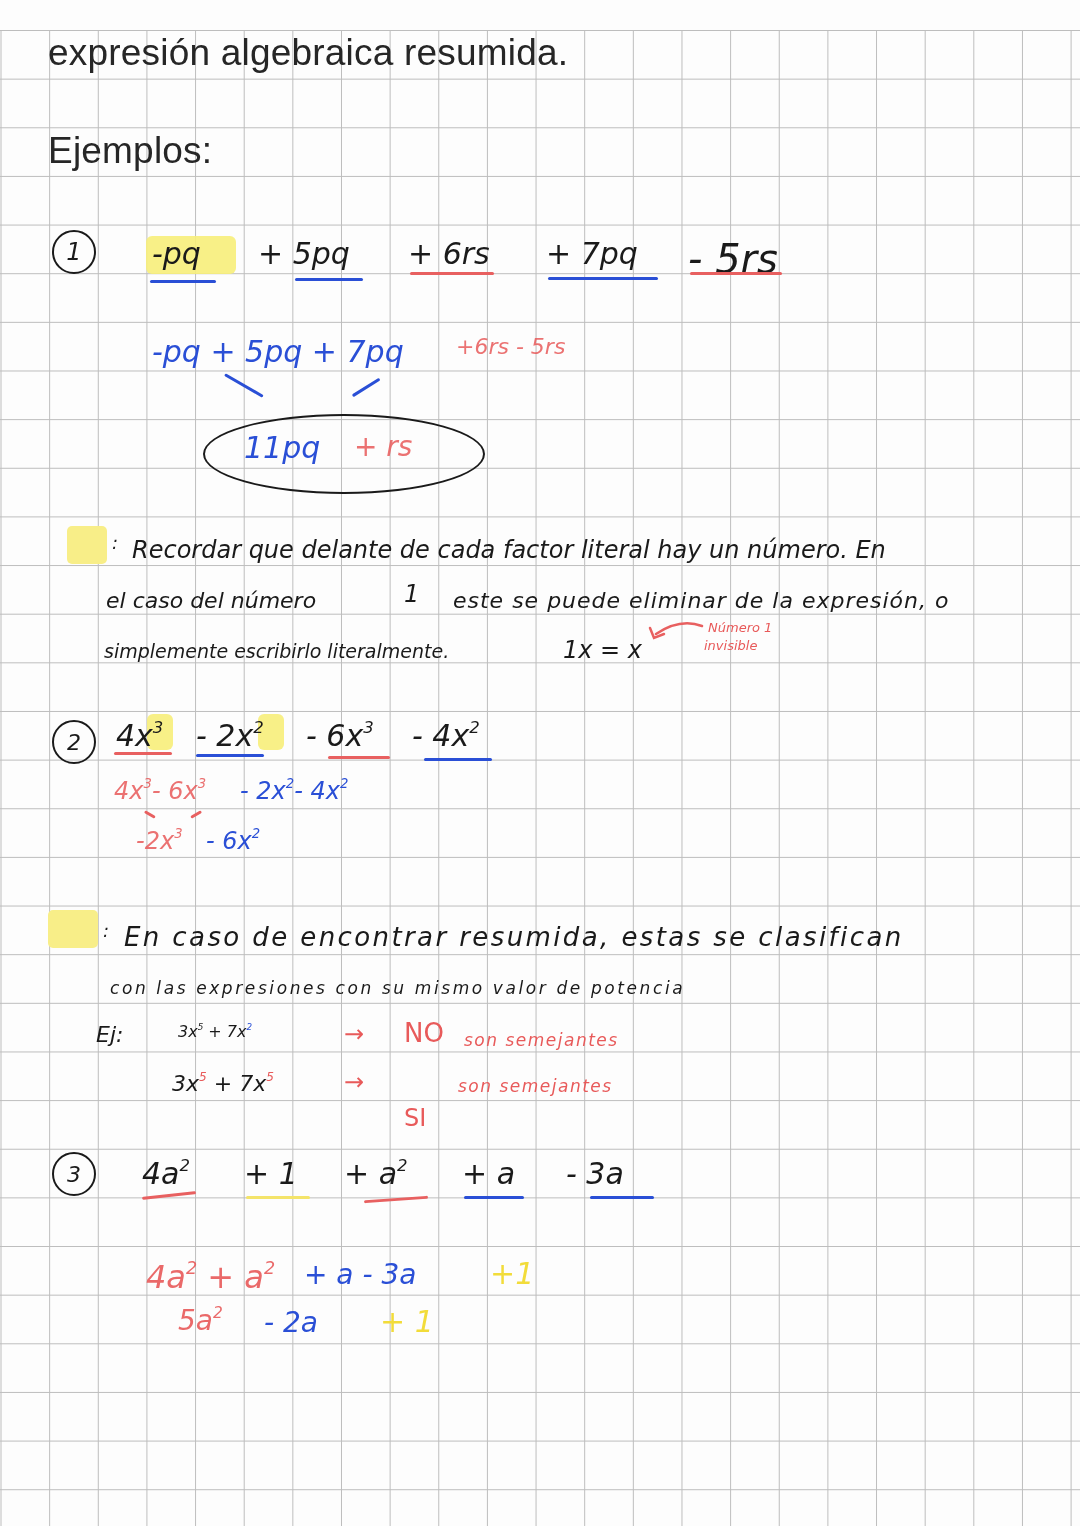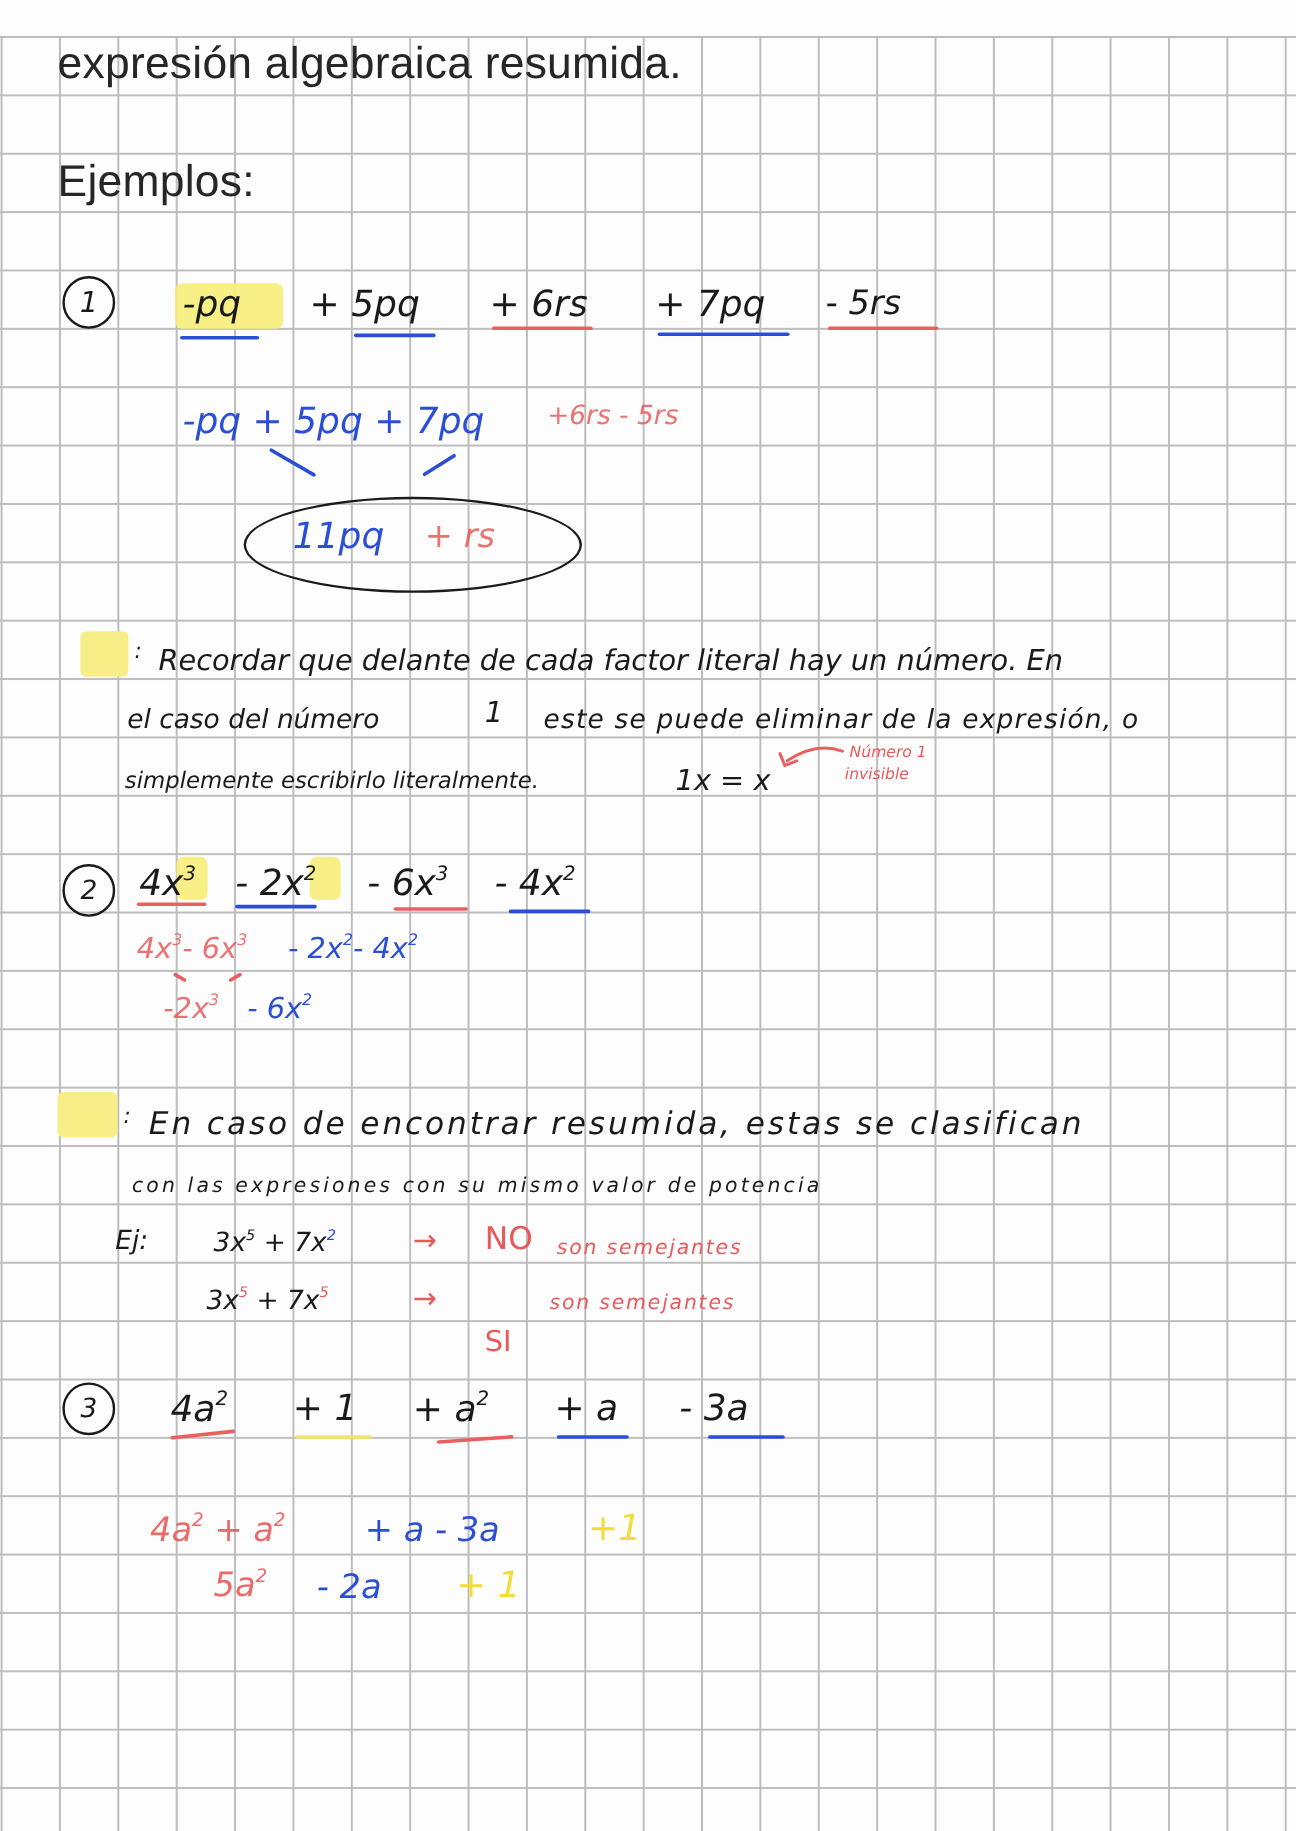--- a/index.html
+++ b/index.html
@@ -53,21 +53,21 @@
 
   <div class="hw blk" style="left:258px; top:236px; font-size:30px;">+ 5pq</div>
   <div class="ul blue" style="left:295px; top:278px; width:68px;"></div>
 
   <div class="hw blk" style="left:408px; top:236px; font-size:30px;">+ 6rs</div>
   <div class="ul red" style="left:410px; top:272px; width:84px;"></div>
 
   <div class="hw blk" style="left:546px; top:236px; font-size:30px;">+ 7pq</div>
   <div class="ul blue" style="left:548px; top:277px; width:110px;"></div>
 
-  <div class="hw blk" style="left:688px; top:236px; font-size:28px;">- 5rs</div>
+  <div class="hw blk" style="left:688px; top:236px; font-size:40px;">- 5rs</div>
   <div class="ul red" style="left:690px; top:272px; width:92px;"></div>
 
   <div class="hw blue" style="left:152px; top:334px; font-size:30px;">-pq + 5pq + 7pq</div>
   <div class="hw red" style="left:456px; top:334px; font-size:22px; opacity:0.85;">+6rs - 5rs</div>
   <div class="tick blue" style="left:222px; top:384px; width:44px; transform:rotate(30deg);"></div>
   <div class="tick blue" style="left:350px; top:386px; width:32px; transform:rotate(-32deg);"></div>
 
   <div class="oval" style="left:203px; top:414px; width:278px; height:76px;"></div>
   <div class="hw blue" style="left:244px; top:430px; font-size:30px;">11pq</div>
   <div class="hw red" style="left:354px; top:430px; font-size:28px; opacity:0.85;">+ rs</div>
@@ -120,21 +120,21 @@
 </section>
 
 <section>
   <div class="note-square" style="left:48px; top:910px; width:50px; height:38px;"></div>
   <div class="hw blk" style="left:103px; top:920px; font-size:18px;">:</div>
   <div class="hw blk" style="left:124px; top:922px; font-size:26px; letter-spacing:2.4px;">En caso de encontrar resumida, estas se clasifican</div>
   <div class="hw blk" style="left:110px; top:978px; font-size:17px; letter-spacing:2.6px;">con las expresiones con su mismo valor de potencia</div>
 
   <div class="hw blk" style="left:96px; top:1022px; font-size:22px;">Ej:</div>
 
-  <div class="hw blk" style="left:178px; top:1022px; font-size:22px;"><span>3x</span><span class="sup">5</span> <span>+ 7x</span><span class="sup blue">2</span></div>
+  <div class="hw blk" style="left:178px; top:1022px; font-size:16px;"><span>3x</span><span class="sup">5</span> <span>+ 7x</span><span class="sup blue">2</span></div>
   <div class="hw red" style="left:344px; top:1020px; font-size:24px;">→</div>
   <div class="hw red" style="left:404px; top:1018px; font-size:26px; font-style:normal;">NO</div>
   <div class="hw red" style="left:464px; top:1030px; font-size:17px; letter-spacing:1.5px;">son semejantes</div>
 
   <div class="hw blk" style="left:172px; top:1070px; font-size:22px;"><span>3x</span><span class="sup red">5</span> <span>+ 7x</span><span class="sup red">5</span></div>
   <div class="hw red" style="left:344px; top:1068px; font-size:24px;">→</div>
   <div class="hw red" style="left:404px; top:1066px; font-size:24px; font-style:normal;margin-top:38px;">SI</div>
   <div class="hw red" style="left:458px; top:1076px; font-size:17px; letter-spacing:1.5px;">son semejantes</div>
 </section>
 
@@ -151,20 +151,20 @@
 
   <div class="hw blk" style="left:344px; top:1156px; font-size:30px;"><span>+ a</span><span class="sup">2</span></div>
   <div class="ul red" style="left:364px; top:1198px; width:64px; transform:rotate(-4deg);"></div>
 
   <div class="hw blk" style="left:462px; top:1156px; font-size:30px;">+ a</div>
   <div class="ul blue" style="left:464px; top:1196px; width:60px;"></div>
 
   <div class="hw blk" style="left:566px; top:1156px; font-size:30px;">- 3a</div>
   <div class="ul blue" style="left:590px; top:1196px; width:64px;"></div>
 
-  <div class="hw red" style="left:125px; top:1258px; font-size:28px; opacity:0.9;"><span>4a</span><span class="sup">2</span> <span>+ a</span><span class="sup">2</span></div>
+  <div class="hw red" style="left:146px; top:1258px; font-size:32px; opacity:0.9;"><span>4a</span><span class="sup">2</span> <span>+ a</span><span class="sup">2</span></div>
   <div class="hw blue" style="left:304px; top:1258px; font-size:28px;">+ a - 3a</div>
   <div class="hw yel" style="left:490px; top:1256px; font-size:30px;">+1</div>
 
   <div class="hw red" style="left:178px; top:1304px; font-size:28px; opacity:0.9;"><span>5a</span><span class="sup">2</span></div>
   <div class="hw blue" style="left:264px; top:1306px; font-size:28px;">- 2a</div>
   <div class="hw yel" style="left:380px; top:1304px; font-size:30px;">+ 1</div>
 </section>
 
 </body></html>

